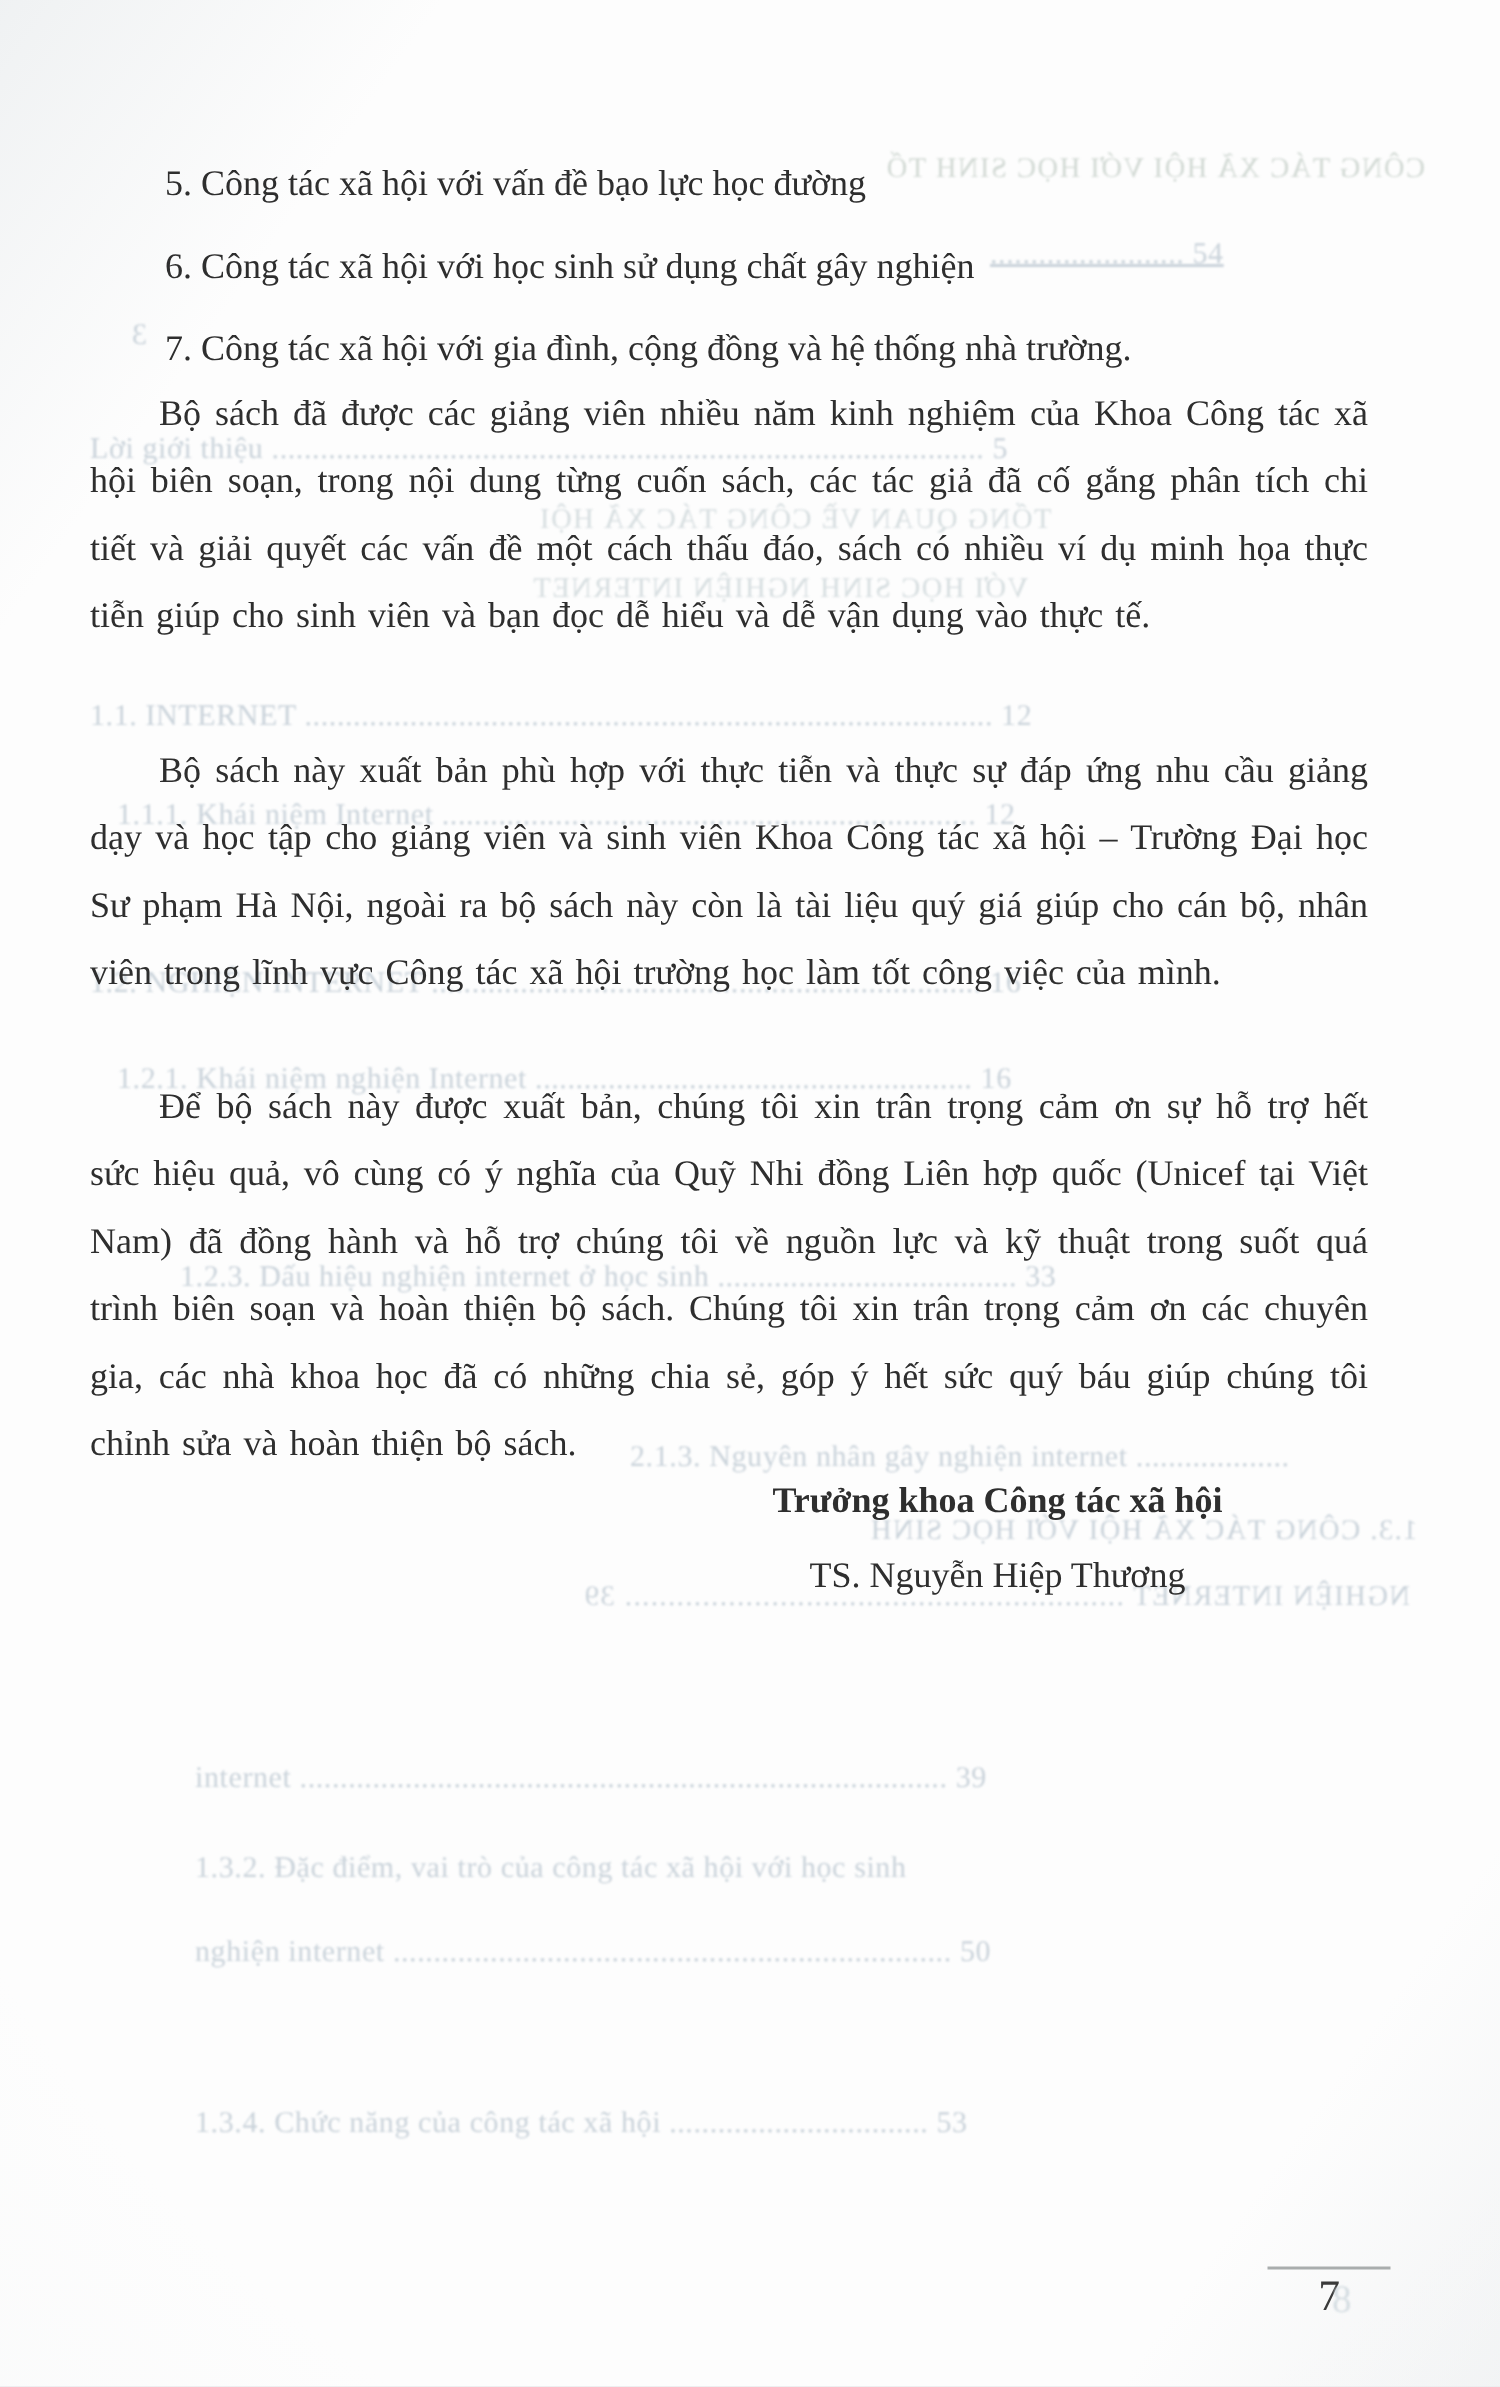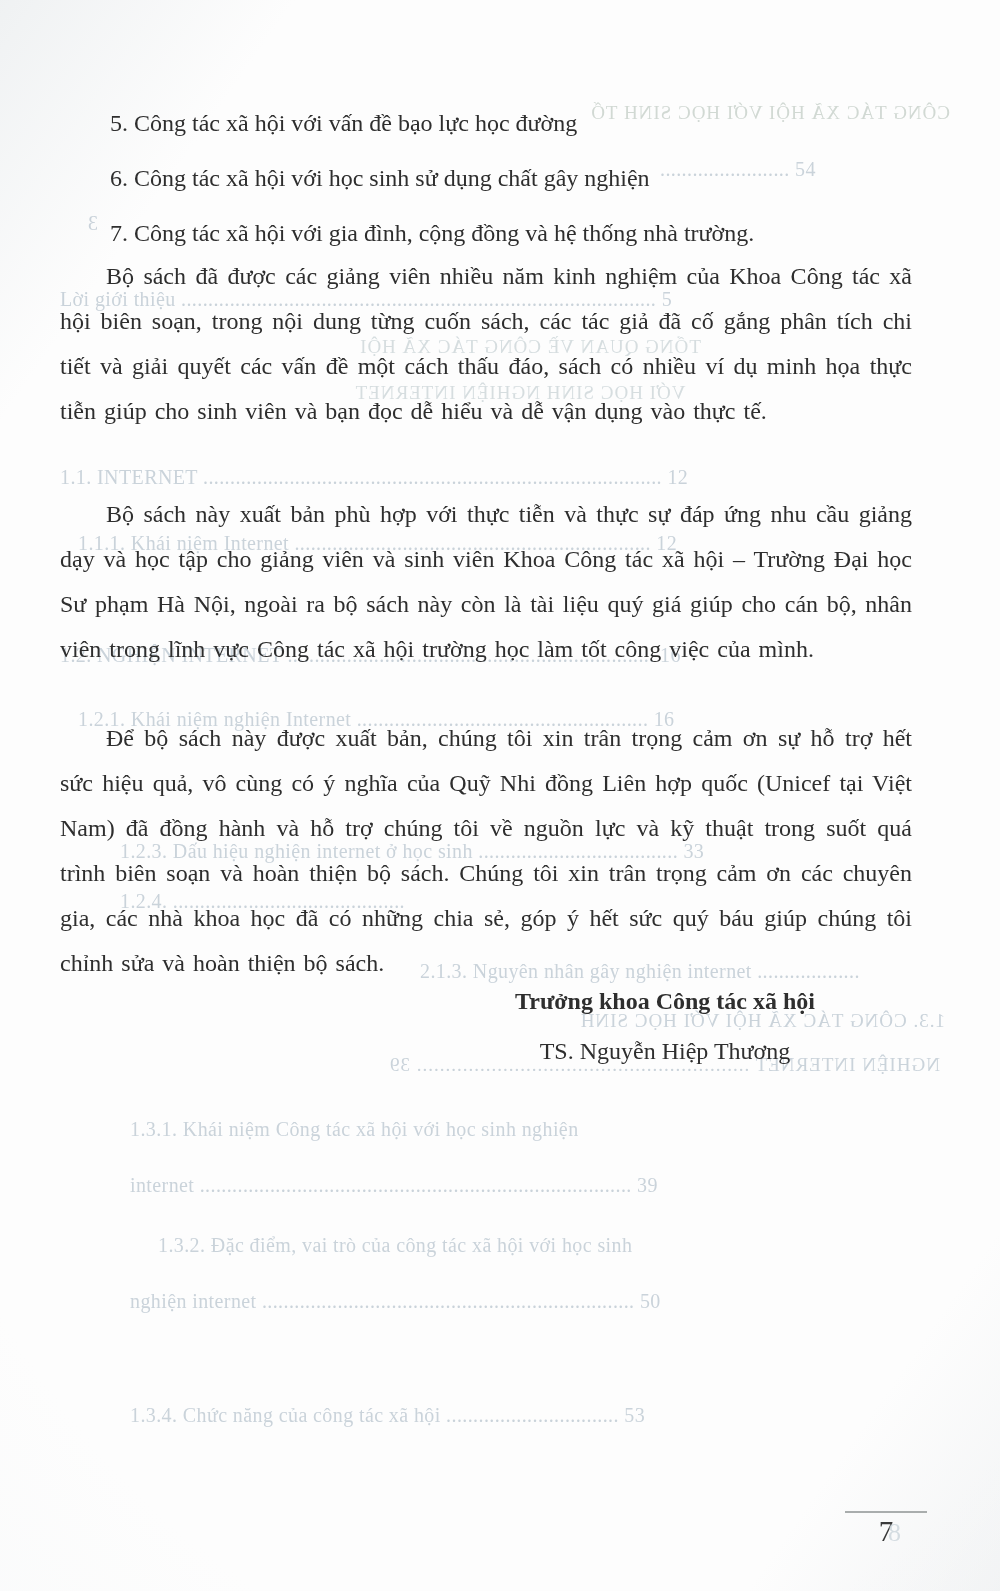--- a/index.html
+++ b/index.html
@@ -85,37 +85,35 @@
     filter:blur(.6px);
   }
 </style>
 </head>
 <body>
 
 <div class="page">
 
   <div class="ghost-layer">
       <div class="ghost-line caps mirrored" style="top: 100px; left: 545px; width: 405px; color: rgb(195, 205, 198);">CÔNG TÁC XÃ HỘI VỚI HỌC SINH TỐ</div>
-      <div class="ghost-line" style="top: 156px; left: 660px; width: 255px;">........................ 54</div>
+      <div class="ghost-line" style="top: 156px; left: 660px; width: 255px; text-decoration: underline;">........................ 54</div>
       <div class="ghost-line mirrored" style="top: 210px; left: 58px; width: 40px;">3</div>
       <div class="ghost-line" style="top: 286px; left: 60px; width: 860px;">Lời giới thiệu ........................................................................................ 5</div>
       <div class="ghost-line caps mirrored" style="top: 334px; left: 235px; width: 590px; text-align: center; color: rgb(201, 211, 214);">TỔNG QUAN VỀ CÔNG TÁC XÃ HỘI</div>
       <div class="ghost-line caps mirrored" style="top: 380px; left: 260px; width: 520px; text-align: center; color: rgb(201, 211, 214);">VỚI HỌC SINH NGHIỆN INTERNET</div>
       <div class="ghost-line" style="top: 464px; left: 60px; width: 860px;">1.1. INTERNET ..................................................................................... 12</div>
       <div class="ghost-line" style="top: 512px; left: 78px; width: 842px; margin-top: 18px;">1.1.1. Khái niệm Internet .................................................................. 12</div>
       <div class="ghost-line" style="top: 642px; left: 60px; width: 860px;">1.2. NGHIỆN INTERNET .................................................................... 16</div>
       <div class="ghost-line" style="top: 706px; left: 78px; width: 842px;">1.2.1. Khái niệm nghiện Internet ...................................................... 16</div>
       <div class="ghost-line" style="top: 838px; left: 120px; width: 840px;">1.2.3. Dấu hiệu nghiện internet ở học sinh ..................................... 33</div>
-      <div class="ghost-line" style="top: 888px; left: 120px; width: 520px;">1.2.4. ...........................................</div>
       <div class="ghost-line" style="top: 958px; left: 420px; width: 535px;">2.1.3. Nguyên nhân gây nghiện internet ...................</div>
       <div class="ghost-line caps mirrored" style="top: 1008px; left: 400px; width: 545px;">1.3. CÔNG TÁC XÃ HỘI VỚI HỌC SINH</div>
       <div class="ghost-line caps mirrored" style="top: 1052px; left: 60px; width: 880px;">NGHIỆN INTERNET .......................................................... 39</div>
-      <div class="ghost-line" style="top: 1116px; left: 130px; width: 620px;">1.3.1. Khái niệm Công tác xã hội với học sinh nghiện</div>
       <div class="ghost-line" style="top: 1172px; left: 130px; width: 750px;">internet ................................................................................ 39</div>
-      <div class="ghost-line" style="top: 1232px; left: 130px; width: 640px; margin-left: 28px;">1.3.2. Đặc điểm, vai trò của công tác xã hội với học sinh</div>
+      <div class="ghost-line" style="top: 1232px; left: 130px; width: 640px;">1.3.2. Đặc điểm, vai trò của công tác xã hội với học sinh</div>
       <div class="ghost-line" style="top: 1288px; left: 130px; width: 750px;">nghiện internet ..................................................................... 50</div>
       <div class="ghost-line" style="top: 1402px; left: 130px; width: 740px;">1.3.4. Chức năng của công tác xã hội ................................ 53</div>
     </div>
 
   <div class="ink">
 
     <div class="toc-list">
       <div class="toc-item">5. Công tác xã hội với vấn đề bạo lực học đường</div>
       <div class="toc-item">6. Công tác xã hội với học sinh sử dụng chất gây nghiện</div>
       <div class="toc-item">7. Công tác xã hội với gia đình, cộng đồng và hệ thống nhà trường.</div>

